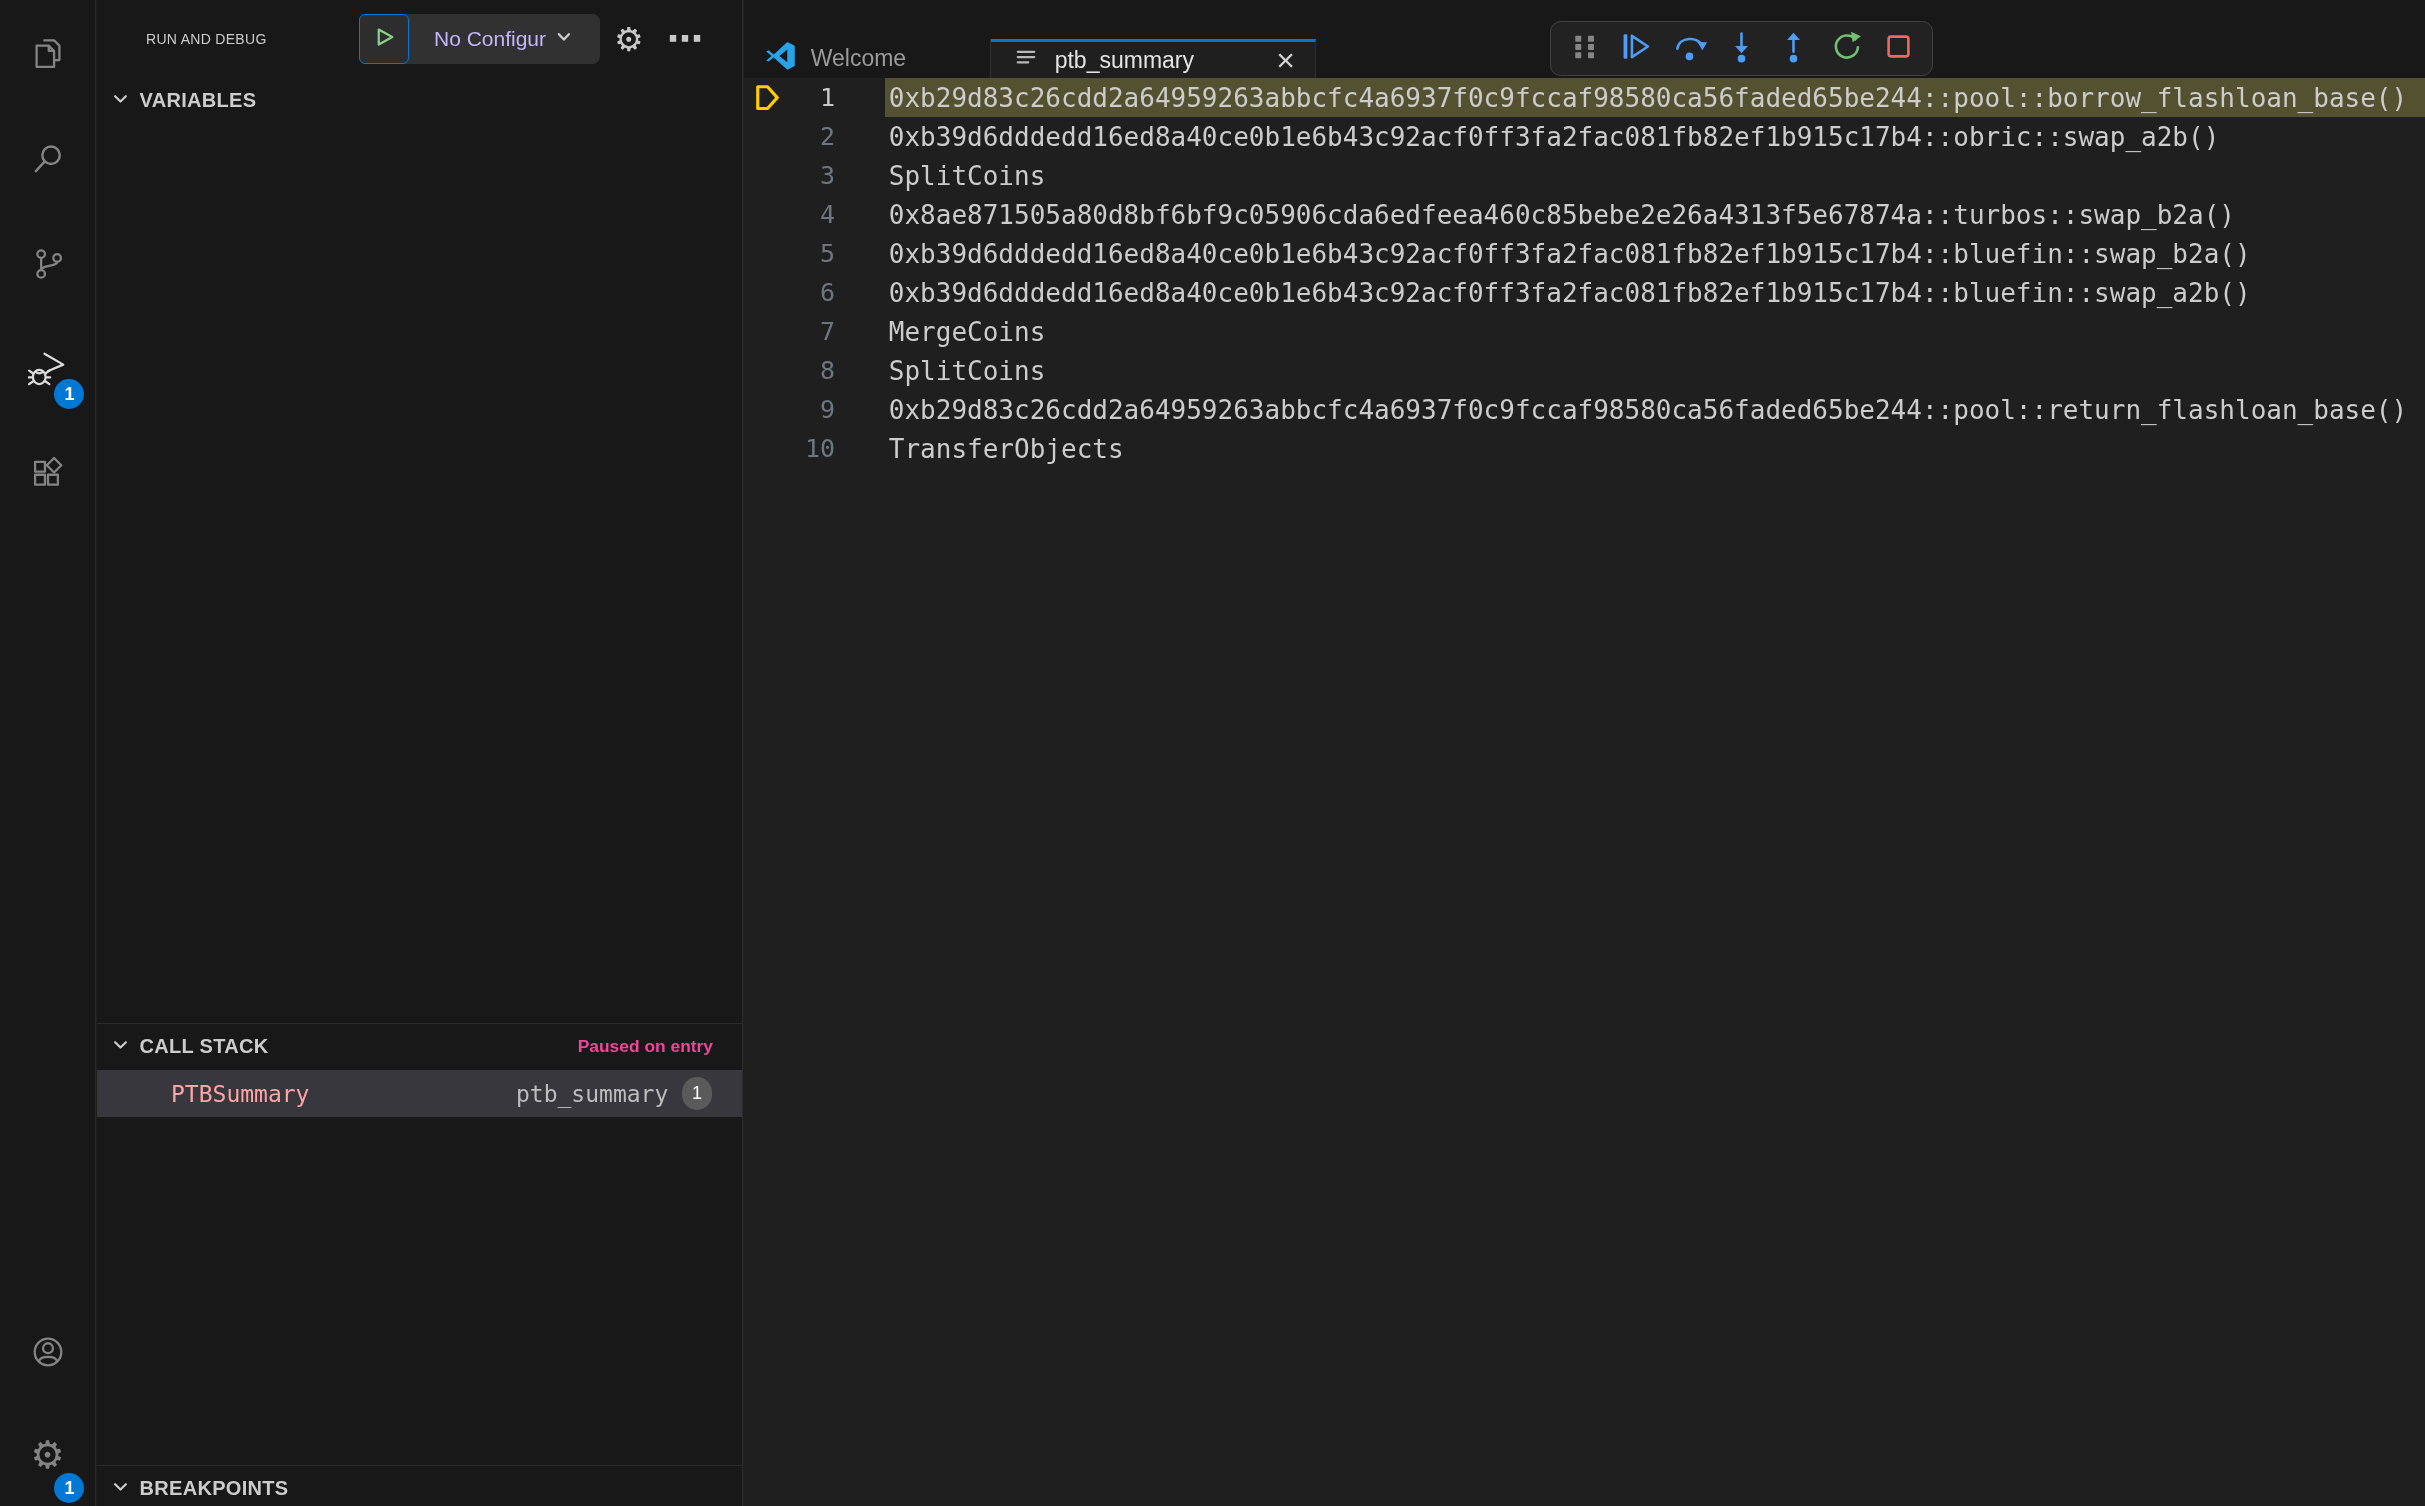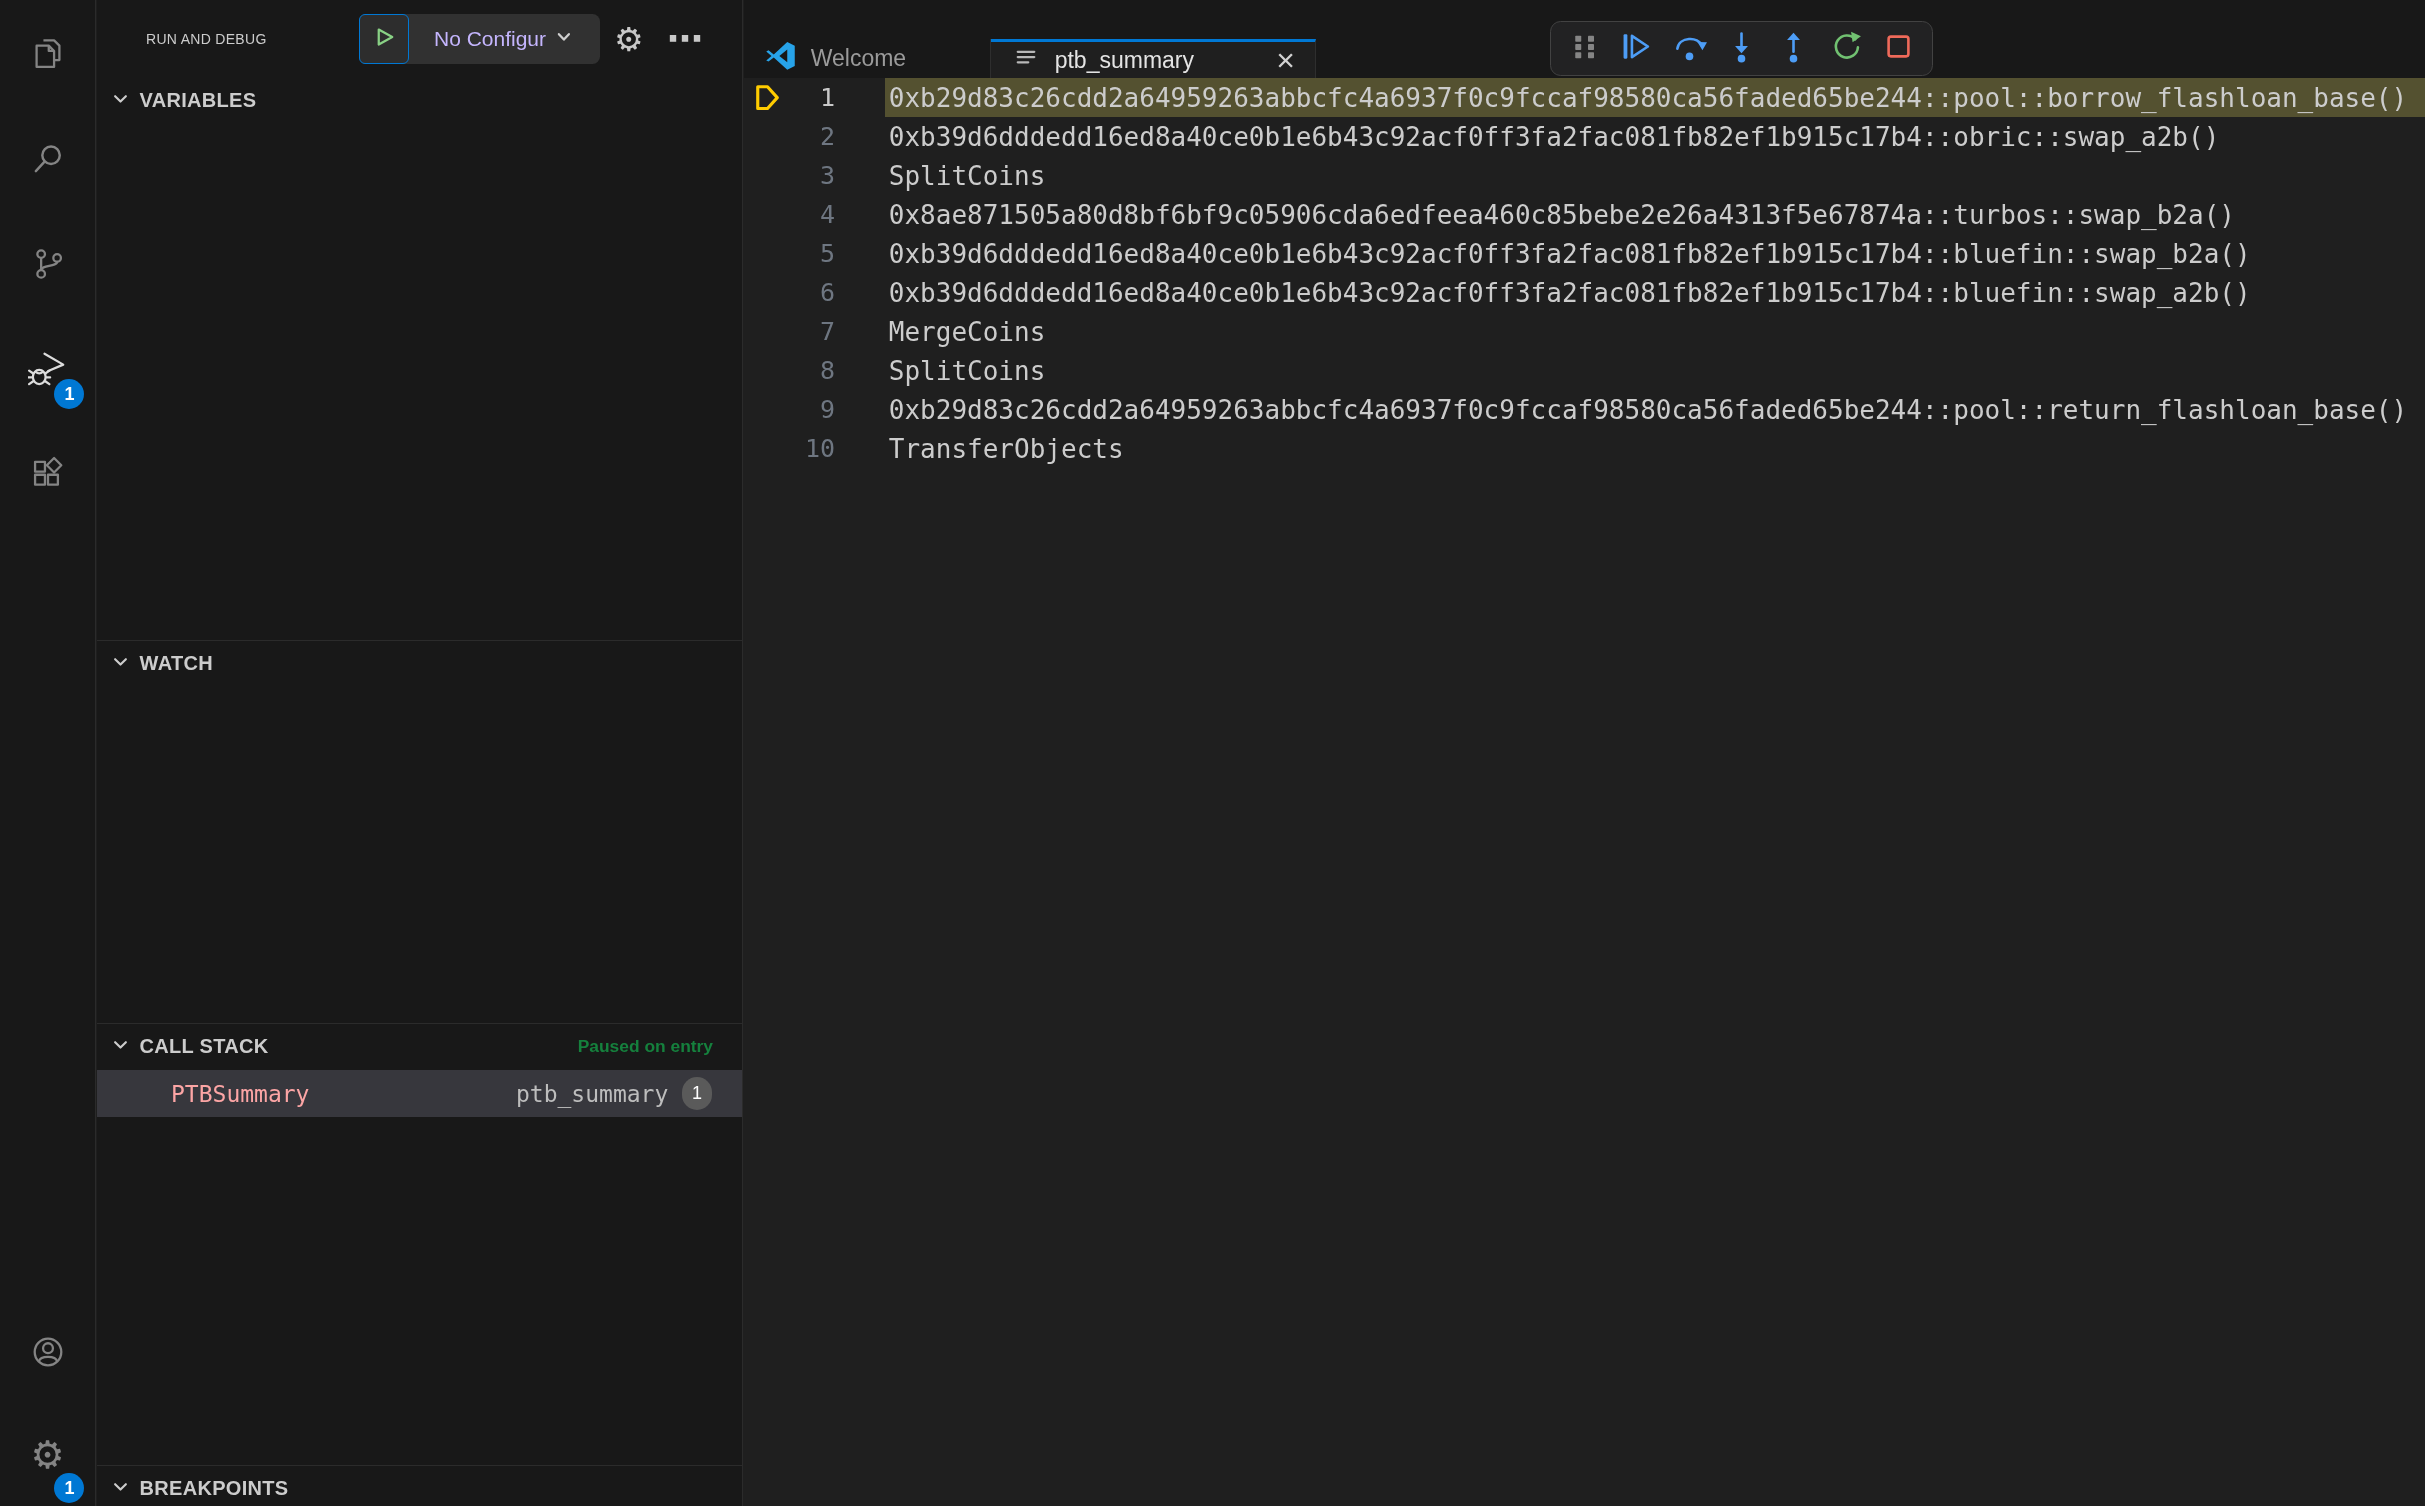--- a/index.html
+++ b/index.html
@@ -37,21 +37,21 @@
   .hdr-dots { position:absolute; left:570px; top:0; height:78px; display:flex; align-items:center;
               color:#c8c8c8; font-size:36px; font-weight:700; cursor:pointer; }
 
   .pane { position:absolute; left:0; right:0; }
   .pane-variables   { top:78px;  height:562px;text-align:center; }
   .pane-watch       { top:640px;  height:383px; border-top:0.8px solid #2b2b2b; }
   .pane-callstack   { top:1023px; height:442px; border-top:0.8px solid #2b2b2b; }
   .pane-breakpoints { top:1465px; bottom:0;     border-top:0.8px solid #2b2b2b; }
   .pane-header { height:44px; display:flex; align-items:center; padding-left:12px; gap:7.6px; color:#cccccc; cursor:pointer; }
   .pane-label { font-size:20px; font-weight:700; letter-spacing:0.3px; }
-  .pane-status { margin-left:auto; margin-right:29px; font-size:17.4px; font-weight:700; color:#15803d; }
+  .pane-status { margin-left:auto; margin-right:29px; font-size:17.4px; font-weight:700; color:#ec4899; }
 
   .stack-row { position:absolute; top:46px; left:0; right:0; height:47px; background:#37373d;
                display:flex; align-items:center; cursor:pointer; }
   .frame-name { margin-left:74px; font-family:"DejaVu Sans Mono","Liberation Mono",monospace; font-size:23px; color:#fca5a5; }
   .frame-right { margin-left:auto; display:flex; align-items:center; gap:13.7px; margin-right:30px; }
   .frame-source { font-family:"DejaVu Sans Mono","Liberation Mono",monospace; font-size:23px; color:#bdbdbd; }
   .frame-badge { min-width:30px; height:33px; padding:0 6px; border-radius:16.7px; background:#5a5a5a;
                  color:#fff; font-size:18px; display:flex; align-items:center; justify-content:center; }
 
   
@@ -184,30 +184,20 @@
       <div class="pane-header">
         <span>
           <svg width="23" height="23" viewBox="0 0 30 30" fill="none" stroke="#cccccc" stroke-width="2.8" stroke-linecap="round" stroke-linejoin="round">
               <path d="M8 12 L15 19 L22 12"></path>
             </svg>
         </span>
         <span class="pane-label">VARIABLES</span>
       </div>
     </section>
 
-    <section class="pane pane-watch">
-      <div class="pane-header">
-        <span>
-          <svg width="23" height="23" viewBox="0 0 30 30" fill="none" stroke="#cccccc" stroke-width="2.8" stroke-linecap="round" stroke-linejoin="round">
-              <path d="M8 12 L15 19 L22 12"></path>
-            </svg>
-        </span>
-        <span class="pane-label">WATCH</span>
-      </div>
-    </section>
 
     <section class="pane pane-callstack">
       <div class="pane-header">
         <span>
           <svg width="23" height="23" viewBox="0 0 30 30" fill="none" stroke="#cccccc" stroke-width="2.8" stroke-linecap="round" stroke-linejoin="round">
               <path d="M8 12 L15 19 L22 12"></path>
             </svg>
         </span>
         <span class="pane-label">CALL STACK</span>
         <span class="pane-status">Paused on entry</span>

